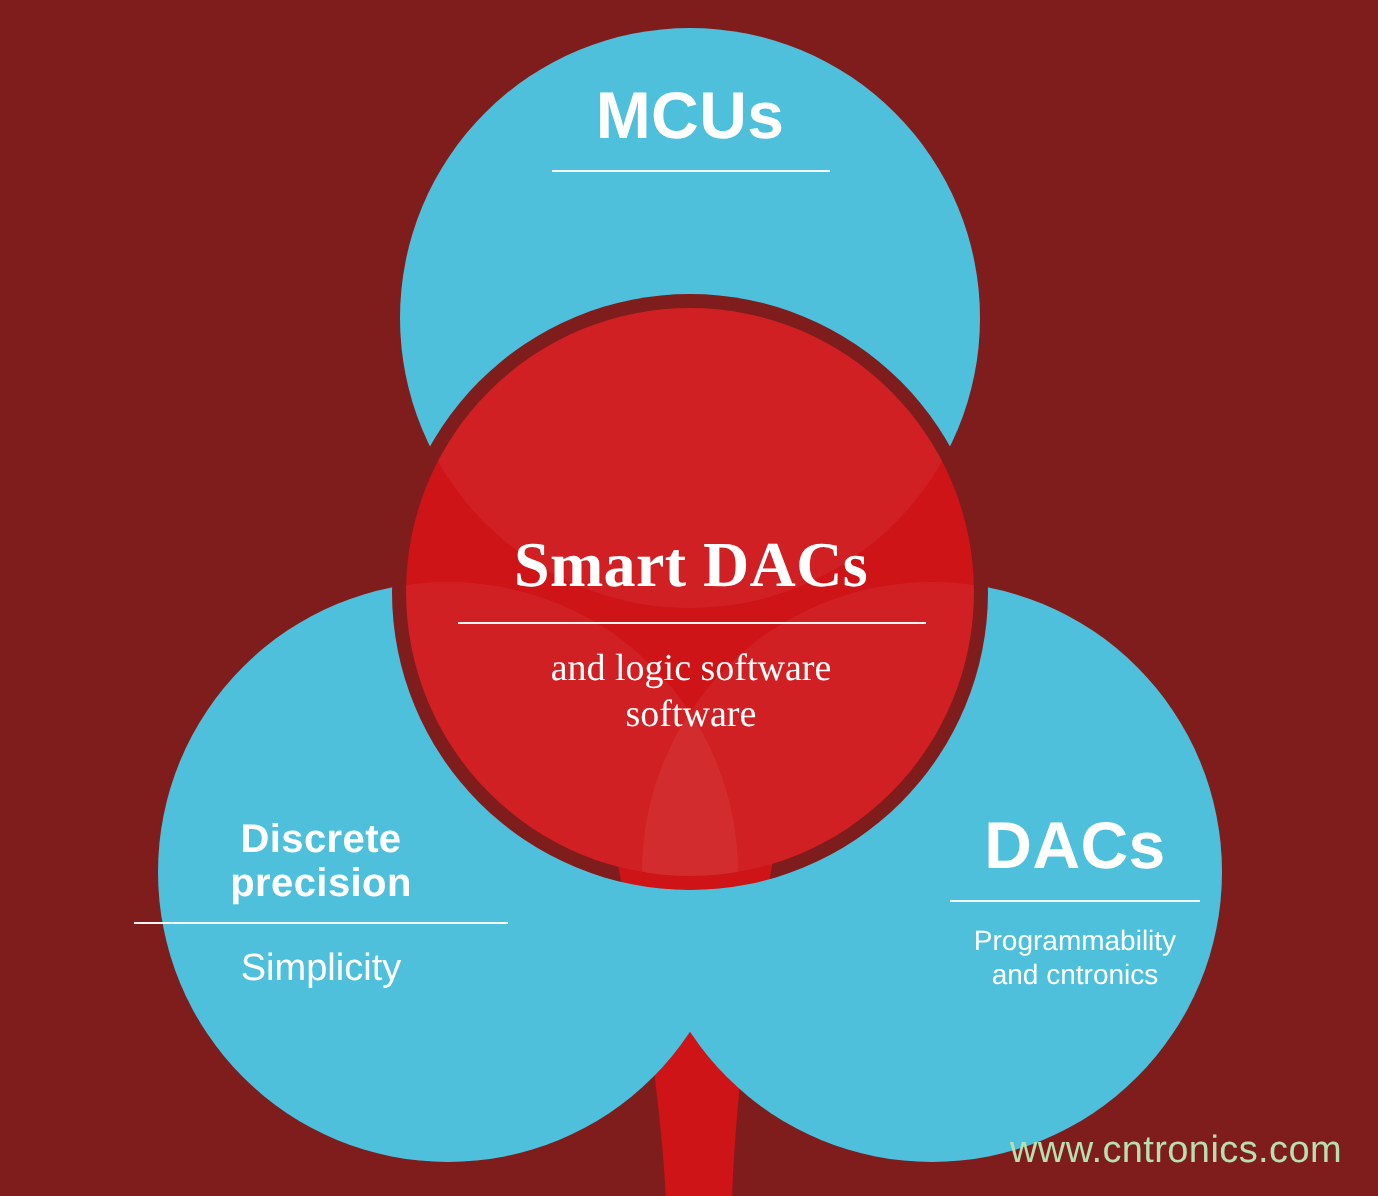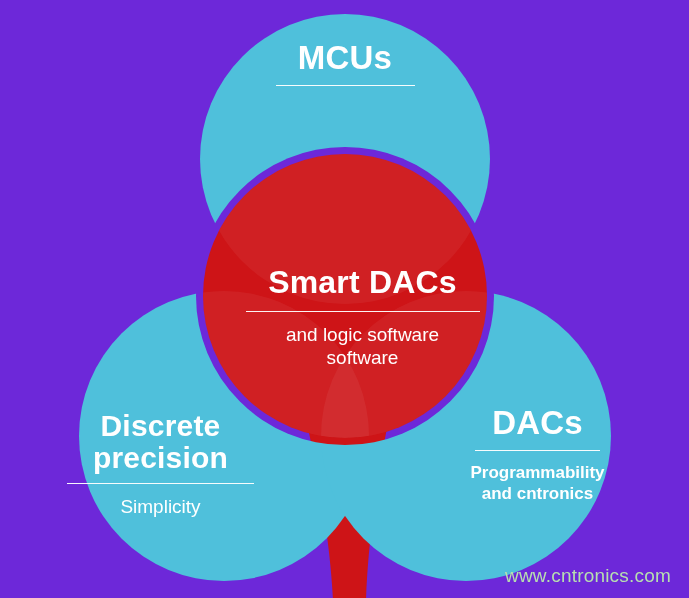--- a/index.html
+++ b/index.html
@@ -7,21 +7,21 @@
     padding: 0;
     background: #ffffff;
   }
   body {
     font-family: "Liberation Sans", sans-serif;
   }
   #stage {
     position: relative;
     width: 689px;
     height: 598px;
-    background: #6d28d9;
+    background: #7f1d1d;
     overflow: hidden;
   }
   #venn-svg {
     position: absolute;
     left: 0;
     top: 0;
     width: 689px;
     height: 598px;
   }
   .label-block {
@@ -52,47 +52,48 @@
     left: 240px;
     top: 40px;
     width: 210px;
   }
   #node-mcus .node-title { font-size: 33px; }
   #node-mcus .node-rule  { width: 139px; }
   #node-mcus .node-sub   { font-size: 19px; }
 
   
   #node-smart {
-    left: 222px;
+    left: 205px;
     top: 265px;
     width: 281px;
+    font-family: Liberation Serif, serif;
   }
   #node-smart .node-title { font-size: 32px; }
   #node-smart .node-rule  { width: 234px; margin-top: 11px; margin-bottom: 11px; }
   #node-smart .node-sub   { font-size: 19px; }
 
   
   #node-discrete {
     left: 40px;
     top: 410px;
     width: 241px;
   }
-  #node-discrete .node-title { font-size: 30px; }
+  #node-discrete .node-title { font-size: 20px; }
   #node-discrete .node-rule  { width: 187px; margin-top: 8px; margin-bottom: 11px; }
   #node-discrete .node-sub   { font-size: 19px; }
 
   
   #node-dacs {
     left: 425px;
     top: 405px;
     width: 225px;
   }
   #node-dacs .node-title { font-size: 33px; }
   #node-dacs .node-rule  { width: 125px; margin-top: 9px; margin-bottom: 11px; }
-  #node-dacs .node-sub   { font-size: 17px; font-weight: bold; }
+  #node-dacs .node-sub   { font-size: 14px; }
 
   
   #watermark {
     position: absolute;
     left: 505px;
     top: 565px;
     font-size: 19px;
     letter-spacing: 0.2px;
     color: #b7dfb0;
     user-select: none;

